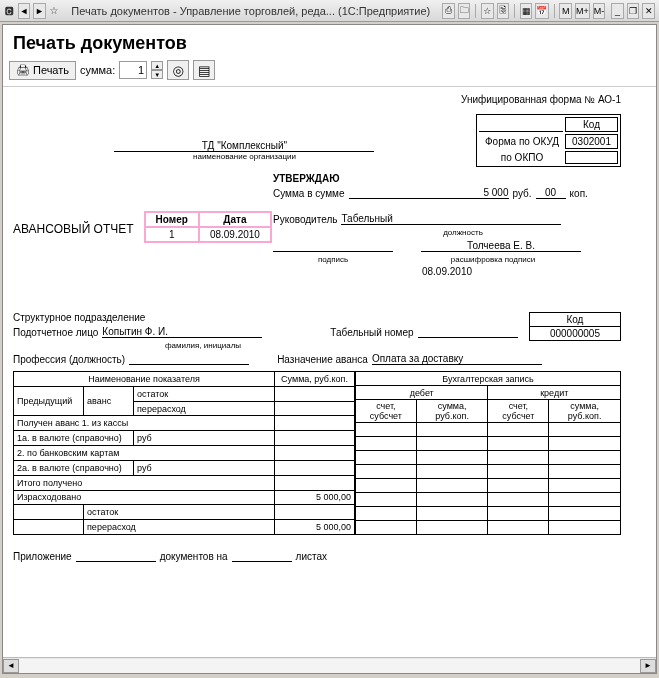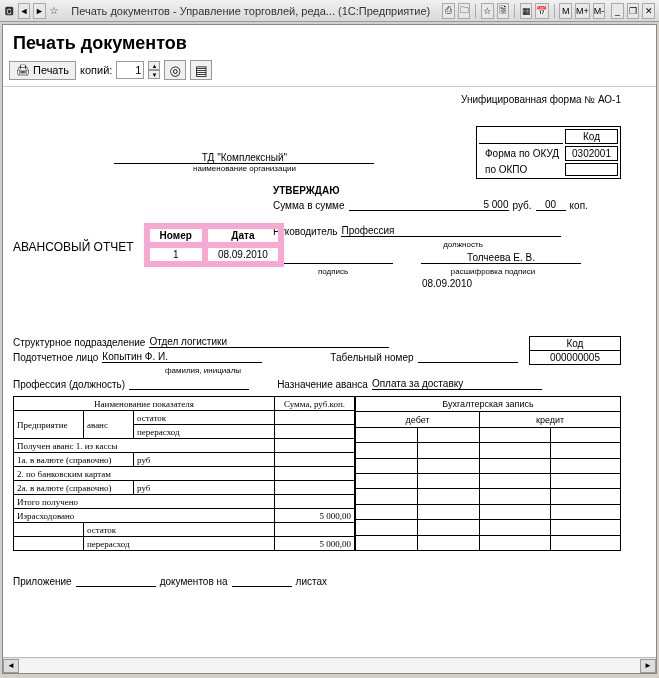--- a/index.html
+++ b/index.html
@@ -70,41 +70,41 @@
   }
   .doc-viewport {
     flex: 1; overflow: auto; position: relative; background: #fff;
   }
   .page {
     margin: 6px 16px 10px 10px;
     width: 608px;
     font-size: 10px;
     color: #000;
   }
-  .top-right { text-align: right; font-size: 10px; line-height: 1.3; margin-bottom: 18px;}
+  .top-right { text-align: right; font-size: 10px; line-height: 1.3; margin-bottom: 6px;}
   .kod-box { display:inline-block; border:1px solid #000; margin-top:2px;}
   .kod-box td { border:1px solid #000; padding:1px 6px; font-size:10px; text-align:center;}
   .uline { border-bottom:1px solid #000; display:inline-block; min-height:12px;}
   .small { font-size:8px; text-align:center;}
   .approve { margin: 4px 0 12px 260px; }
   .approve .lbl { font-weight:bold; font-size:10px;}
   .avans-title { font-weight:normal; font-size:12px; }
   .nd-table { border-collapse: collapse; margin: 2px 0 6px;}
-  .nd-table td, .nd-table th { border:6px solid #f9a8d4; padding:1px 10px; font-size:10px; text-align:center;}
+  .nd-table td, .nd-table th { border:2px solid #f9a8d4; padding:1px 10px; font-size:10px; text-align:center;}
   .field-row { display:flex; align-items:flex-end; margin:3px 0; gap:4px;}
   .field-row .lab { font-size:10px; white-space:nowrap;}
   .grid-tables { display:flex; gap:0; margin-top:6px;}
   table.grid { border-collapse: collapse; }
   table.grid th, table.grid td { border:1px solid #000; font-size:9px; padding:1px 3px; height:14px;}
   table.grid th { font-weight:normal; text-align:center;}
-  .t-left { width: 378px; font-family: Liberation Serif, serif;}
+  .t-left { width: 378px;}
   .t-right { width: 294px;}
   .t-left td.lbl { text-align:left;}
   .t-left td.val { text-align:right;}
-  .prilog { margin-top:24px; font-size:10px;}
+  .prilog { margin-top:15px; font-size:10px;}
   .hscroll {
     height: 16px; background:#e8e8e8; border-top:1px solid #bbb;
     display:flex; align-items:center;
   }
   .hscroll .arrow { width:16px; height:14px; border:1px solid #999; background:#ddd; display:flex;align-items:center;justify-content:center; font-size:8px;}
   .hscroll .track { flex:1; height:14px; background:#f4f4f4; position:relative;}
   .kod-right { float:right; border:1px solid #000; border-collapse:collapse;}
   .kod-right td{ border:1px solid #000; padding:1px 20px; font-size:10px; text-align:center;}
 </style>
 </head>
@@ -136,21 +136,21 @@
 
 <div class="window-body">
   <div class="header">
     <h1>Печать документов</h1>
   </div>
   <div class="toolbar">
     <button class="btn">
       <span>🖨</span>
       <span>Печать</span>
     </button>
-    <span>копий:</span>
+    <span>сумма:</span>
     <input type="text" value="1" style="">
     <span class="spin">
       <button>▲</button>
       <button>▼</button>
     </span>
     <button class="icon-btn">◎</button>
     <button class="icon-btn">▤</button>
   </div>
 
   <div class="doc-viewport">
@@ -173,40 +173,40 @@
             <tbody>
                 <tr>
                   <td style="border-left:none;border-top:none;border-right:none;"></td>
                   <td>Код</td>
                 </tr>
             <tr>
                   <td style="border:none; text-align:right; padding-right:4px;">Форма по ОКУД</td>
                   <td>0302001</td>
                 </tr>
             <tr>
-                  <td style="border:none; text-align:left; padding-right:4px;">по ОКПО</td>
+                  <td style="border:none; text-align:center; padding-right:4px;">по ОКПО</td>
                   <td></td>
                 </tr>
           </tbody></table>
         </div>
       </div>
 
       <div class="approve">
         <div class="lbl">УТВЕРЖДАЮ</div>
         <div class="field-row">
           <span class="lab">Сумма в сумме</span>
           <span class="uline" style="width:160px; text-align:right;">5 000</span>
           <span class="lab">руб.</span>
           <span class="uline" style="width:30px; text-align:center;">00</span>
           <span class="lab">коп.</span>
         </div>
         <div style="height:8px;"></div>
         <div class="field-row">
           <span class="lab">Руководитель</span>
-          <span class="uline" style="width:220px;">Профессия</span>
+          <span class="uline" style="width:220px;">Табельный</span>
         </div>
         <div class="small" style="margin-left:80px; width:220px;">должность</div>
         <div class="field-row">
           <span class="uline" style="width:120px;"></span>
           <span style="width:20px;"></span>
           <span class="uline" style="width:160px; text-align:center;">Толчеева Е. В.</span>
         </div>
         <div style="display:flex;">
           <div class="small" style="width:120px;">подпись</div>
           <div style="width:20px;"></div>
@@ -239,21 +239,20 @@
               <tr>
                 <td>Код</td>
               </tr>
           <tr>
                 <td>000000005</td>
               </tr>
         </tbody>
           </table>
         <div class="field-row">
           <span class="lab">Структурное подразделение</span>
-          <span class="uline" style="width:240px;">Отдел логистики</span>
         </div>
         <div class="field-row">
           <span class="lab">Подотчетное лицо</span>
           <span class="uline" style="width:160px;">Копытин Ф. И.</span>
           <span style="width:60px;"></span>
           <span class="lab">Табельный номер</span>
           <span class="uline" style="width:100px;"></span>
         </div>
         <div class="small" style="margin-left:110px; width:160px;">фамилия, инициалы</div>
         <div class="field-row">
@@ -266,21 +265,21 @@
       </div>
 
       <div class="grid-tables">
         <table class="grid t-left">
           <tbody>
               <tr>
                 <th colspan="3">Наименование показателя</th>
                 <th style="width:80px;">Сумма, руб.коп.</th>
               </tr>
           <tr>
-                <td rowspan="2" class="lbl" style="width:70px;">Предприятие</td>
+                <td rowspan="2" class="lbl" style="width:70px;">Предыдущий</td>
               <td rowspan="2" class="lbl" style="width:50px;">аванс</td>
               <td class="lbl">остаток</td>
                 <td></td>
               </tr>
           <tr>
                 <td class="lbl">перерасход</td>
                 <td></td>
               </tr>
           <tr>
                 <td class="lbl" colspan="3">Получен аванс 1. из кассы</td>
@@ -323,20 +322,26 @@
         <table class="grid t-right">
           <tbody>
               <tr>
                 <th colspan="4">Бухгалтерская запись</th>
               </tr>
           <tr>
                 <th colspan="2">дебет</th>
                 <th colspan="2">кредит</th>
               </tr>
           <tr>
+                <th>счет, субсчет</th>
+                <th>сумма, руб.коп.</th>
+                <th>счет, субсчет</th>
+                <th>сумма, руб.коп.</th>
+              </tr>
+          <tr>
                 <td></td>
                 <td></td>
                 <td></td>
                 <td></td>
               </tr>
           <tr>
                 <td></td>
                 <td></td>
                 <td></td>
                 <td></td>

